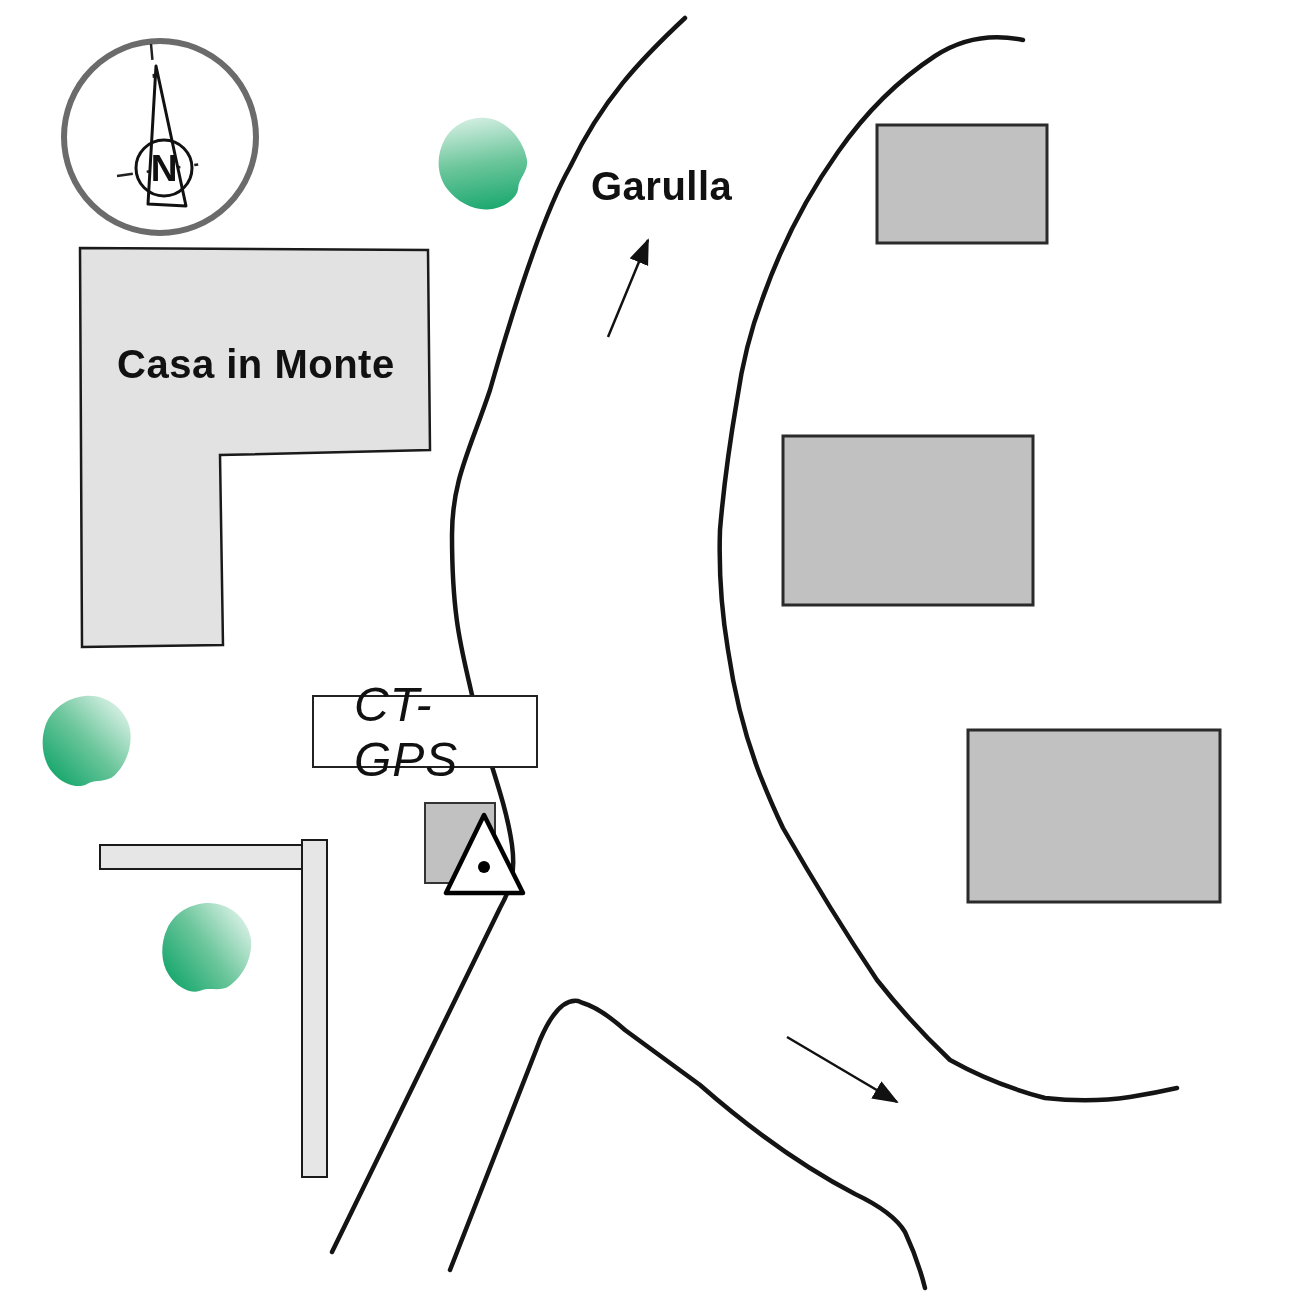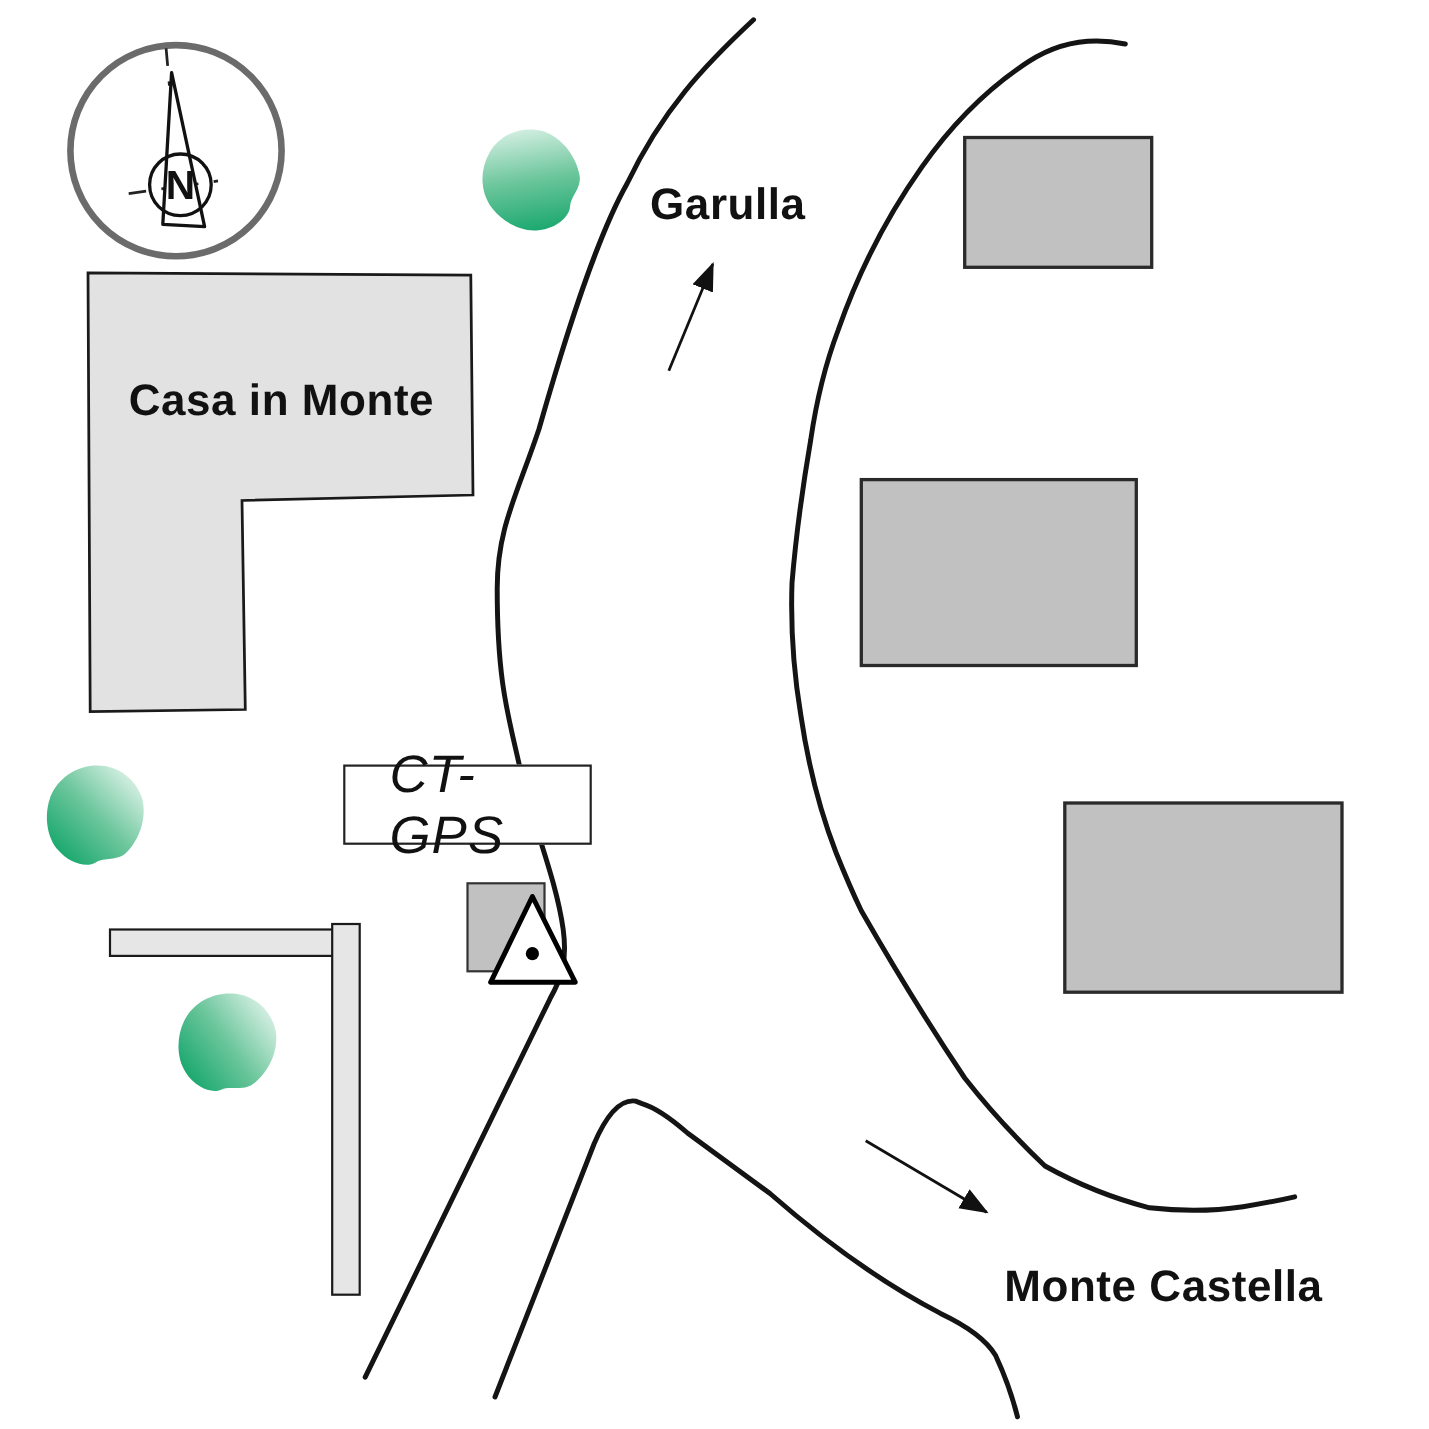--- a/index.html
+++ b/index.html
@@ -128,21 +128,20 @@
     </g>
 
     <line x1="608" y1="337" x2="648" y2="240" stroke="#111" stroke-width="2.5" marker-end="url(#ah)"></line>
     <line x1="787" y1="1037" x2="897" y2="1102" stroke="#111" stroke-width="2.5" marker-end="url(#ah)"></line>
   </svg>
 
   <div class="map-label" style="left:117px;top:342px;">Casa in Monte</div>
 
   <div class="map-label" style="left:591px;top:164px;">Garulla</div>
 
-  <div class="map-label" style="left:913px;top:1148px;">Monte Castella</div>
 
   <div class="station-box">
     <span class="station-label">CT-GPS</span>
   </div>
 
   <div class="north-letter">N</div>
 
 </div>
 
 </body></html>

